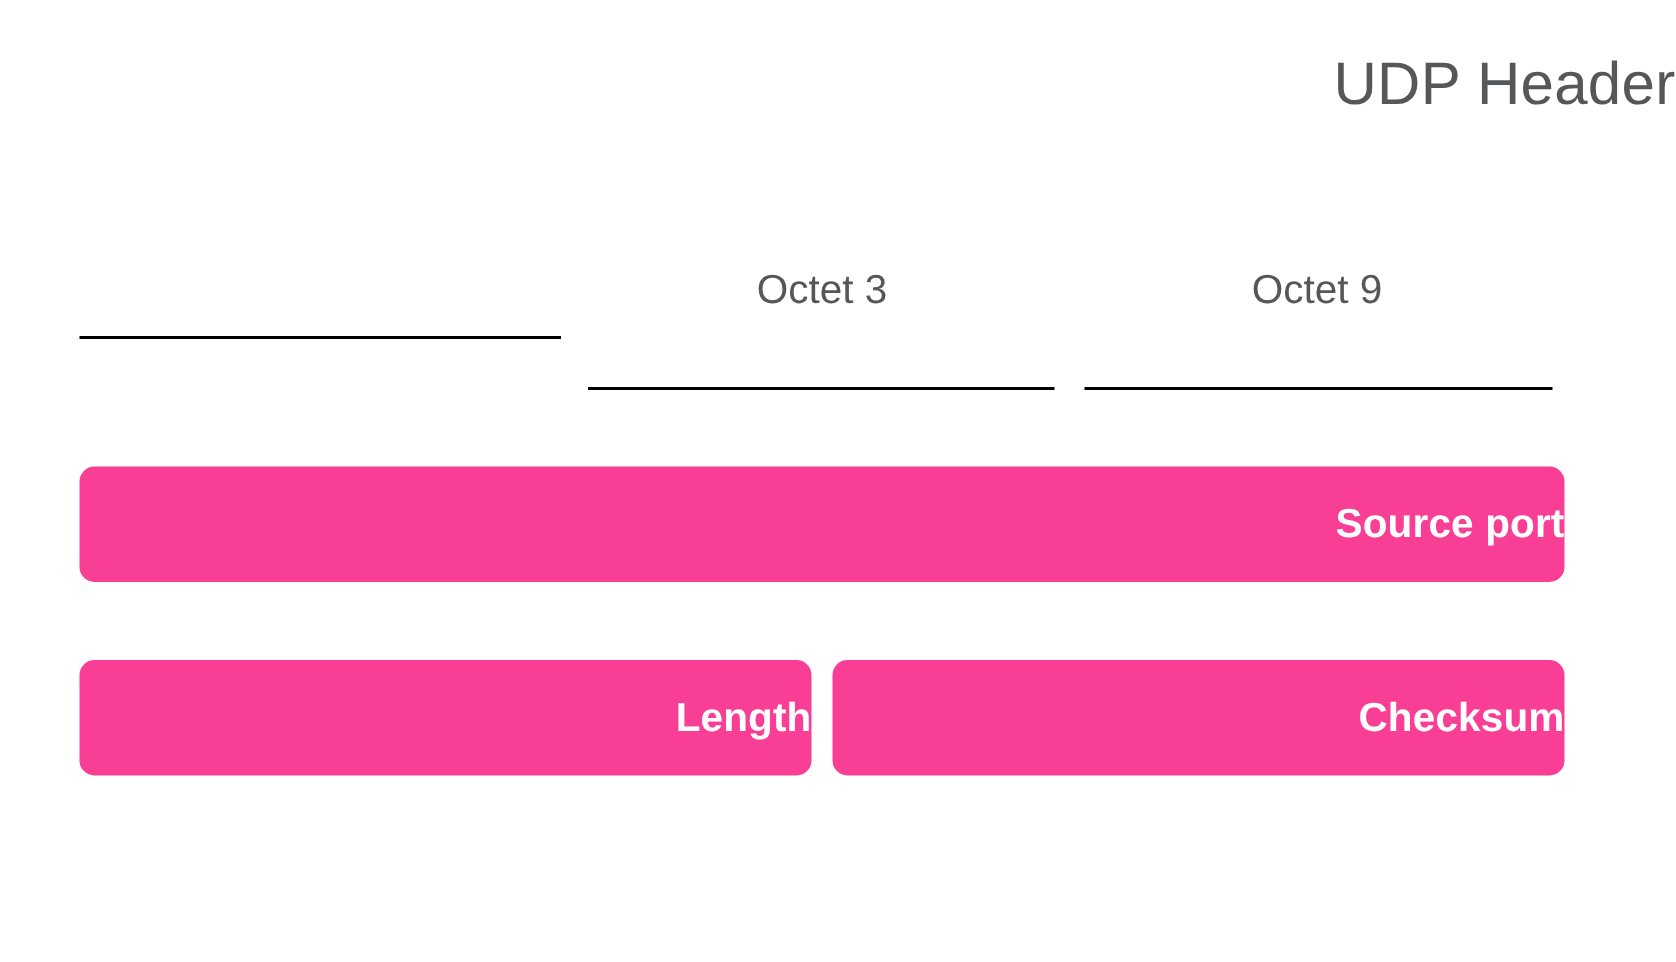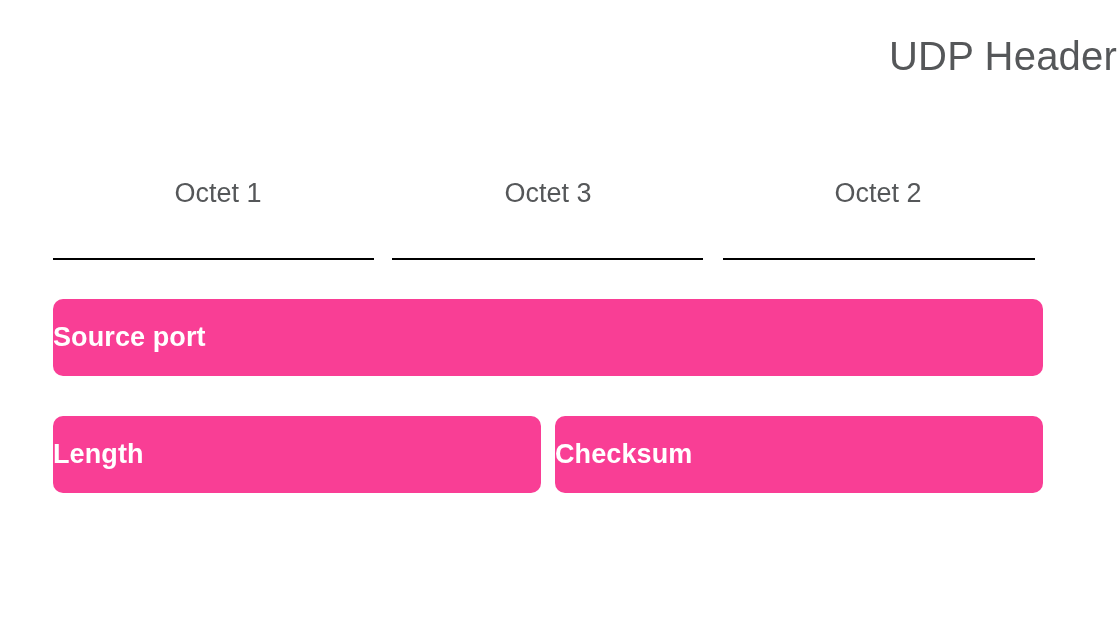--- a/index.html
+++ b/index.html
@@ -81,49 +81,49 @@
   .field-row + .field-row {
     margin-top: 40px;
   }
   .field {
     flex: 1 1 0;
     height: 77px;
     border-radius: 10px;
     background: #f93e95;
     display: flex;
     align-items: center;
-    justify-content: flex-start;
+    justify-content: flex-end;
     box-sizing: border-box;
+    margin-top: 12px;
   }
   .field-label {
     font-size: 27px;
     font-weight: 700;
     color: #ffffff;
     letter-spacing: 0.1px;
     white-space: nowrap;
   }
 </style>
 </head>
 <body>
 
 <div class="diagram">
 
   <div class="title">UDP Header</div>
 
   <div class="octet-row">
     <div class="octet-col c1">
-      <div class="octet-label">Octet 1</div>
       <div class="octet-rule"></div>
     </div>
     <div class="octet-col c2">
       <div class="octet-label">Octet 3</div>
       <div class="octet-rule"></div>
     </div>
     <div class="octet-col c3">
-      <div class="octet-label">Octet 2</div>
+      <div class="octet-label">Octet 9</div>
       <div class="octet-rule"></div>
     </div>
   </div>
 
   <div class="fields">
 
     <div class="field-row">
       <div class="field">
         <span class="field-label">Source port</span>
       </div>

